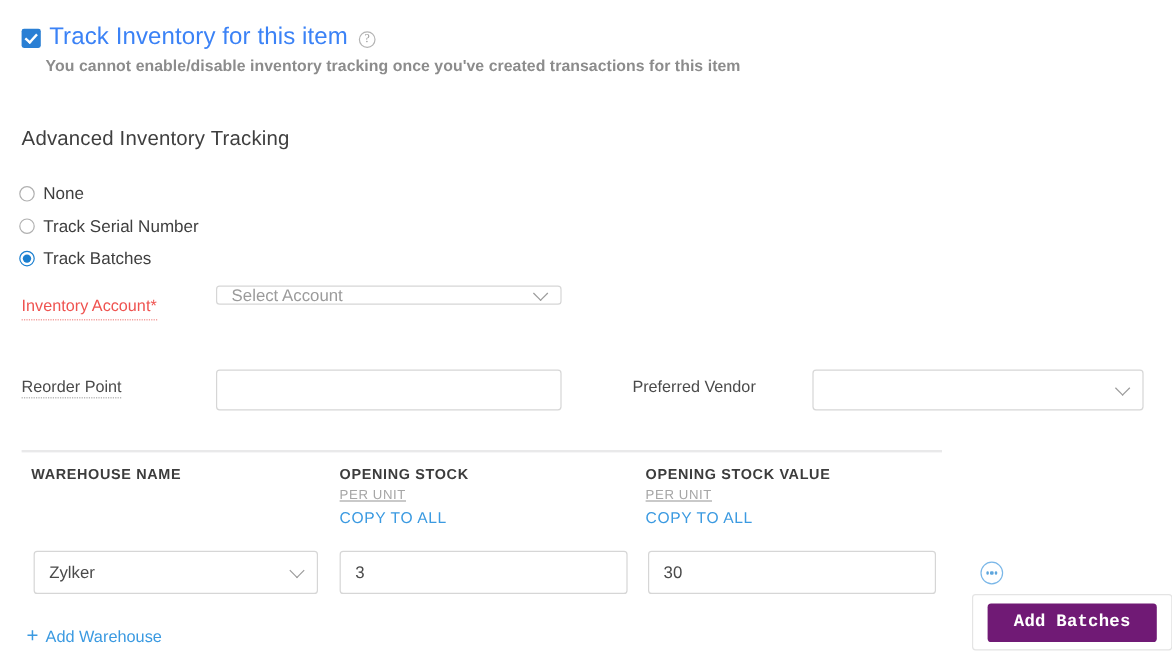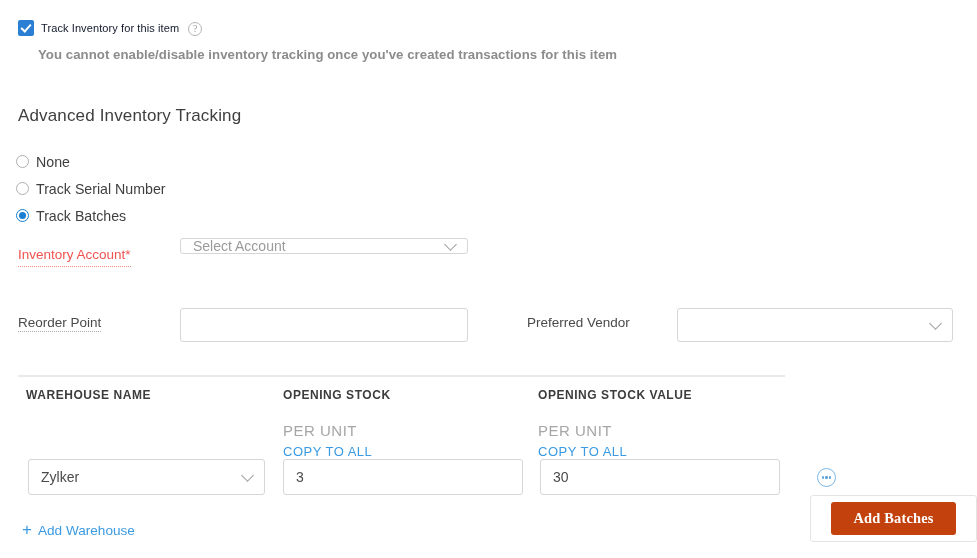--- a/index.html
+++ b/index.html
@@ -40,22 +40,22 @@
     position: absolute;
     left: 5px;
     top: 2px;
     width: 4px;
     height: 8px;
     border: solid #ffffff;
     border-width: 0 2px 2px 0;
     transform: rotate(42deg);
   }
   .track-label {
-    font-size: 11px;
-    color: #0f172a;
+    font-size: 20px;
+    color: #3b82f6;
     letter-spacing: 0.1px;
   }
   .help-icon {
     width: 14px;
     height: 14px;
     border: 1px solid #b4b4b4;
     border-radius: 50%;
     display: inline-flex;
     align-items: center;
     justify-content: center;
@@ -200,24 +200,25 @@
     position: absolute;
     top: 388px;
   }
   .col-head .ch-title {
     font-size: 12px;
     font-weight: bold;
     color: #3c3c3c;
     letter-spacing: 0.55px;
   }
   .col-head .ch-sub {
-    font-size: 15px;
+    font-size: 11px;
     color: #a6a6a6;
     letter-spacing: 0.5px;
-    margin-top: 20px;
+    margin-top: 5px;
+    text-decoration: underline;
   }
   .col-head .ch-link {
     font-size: 13px;
     color: #3b9ae1;
     letter-spacing: 0.5px;
     margin-top: 5px;
     cursor: pointer;
   }
   #col-warehouse { left: 26px; }
   #col-stock { left: 283px; }
@@ -278,29 +279,29 @@
     width: 167px;
     height: 47px;
     background: #ffffff;
     border: 1px solid #e4e4e4;
     border-radius: 3px;
     display: flex;
     align-items: center;
     justify-content: center;
   }
   .batch-btn {
-    background: #c2410c;
+    background: #701a75;
     color: #ffffff;
     font-size: 14.4px;
     font-weight: bold;
     border: none;
     border-radius: 3px;
     padding: 8px 22px;
     cursor: pointer;
-    font-family: Liberation Serif, serif;
+    font-family: Liberation Mono, monospace;
     letter-spacing: 0.2px;
   }
 </style>
 </head>
 <body>
 
 <div class="track-row">
   <span class="checkbox"></span>
   <span class="track-label">Track Inventory for this item</span>
   <span class="help-icon">?</span>

